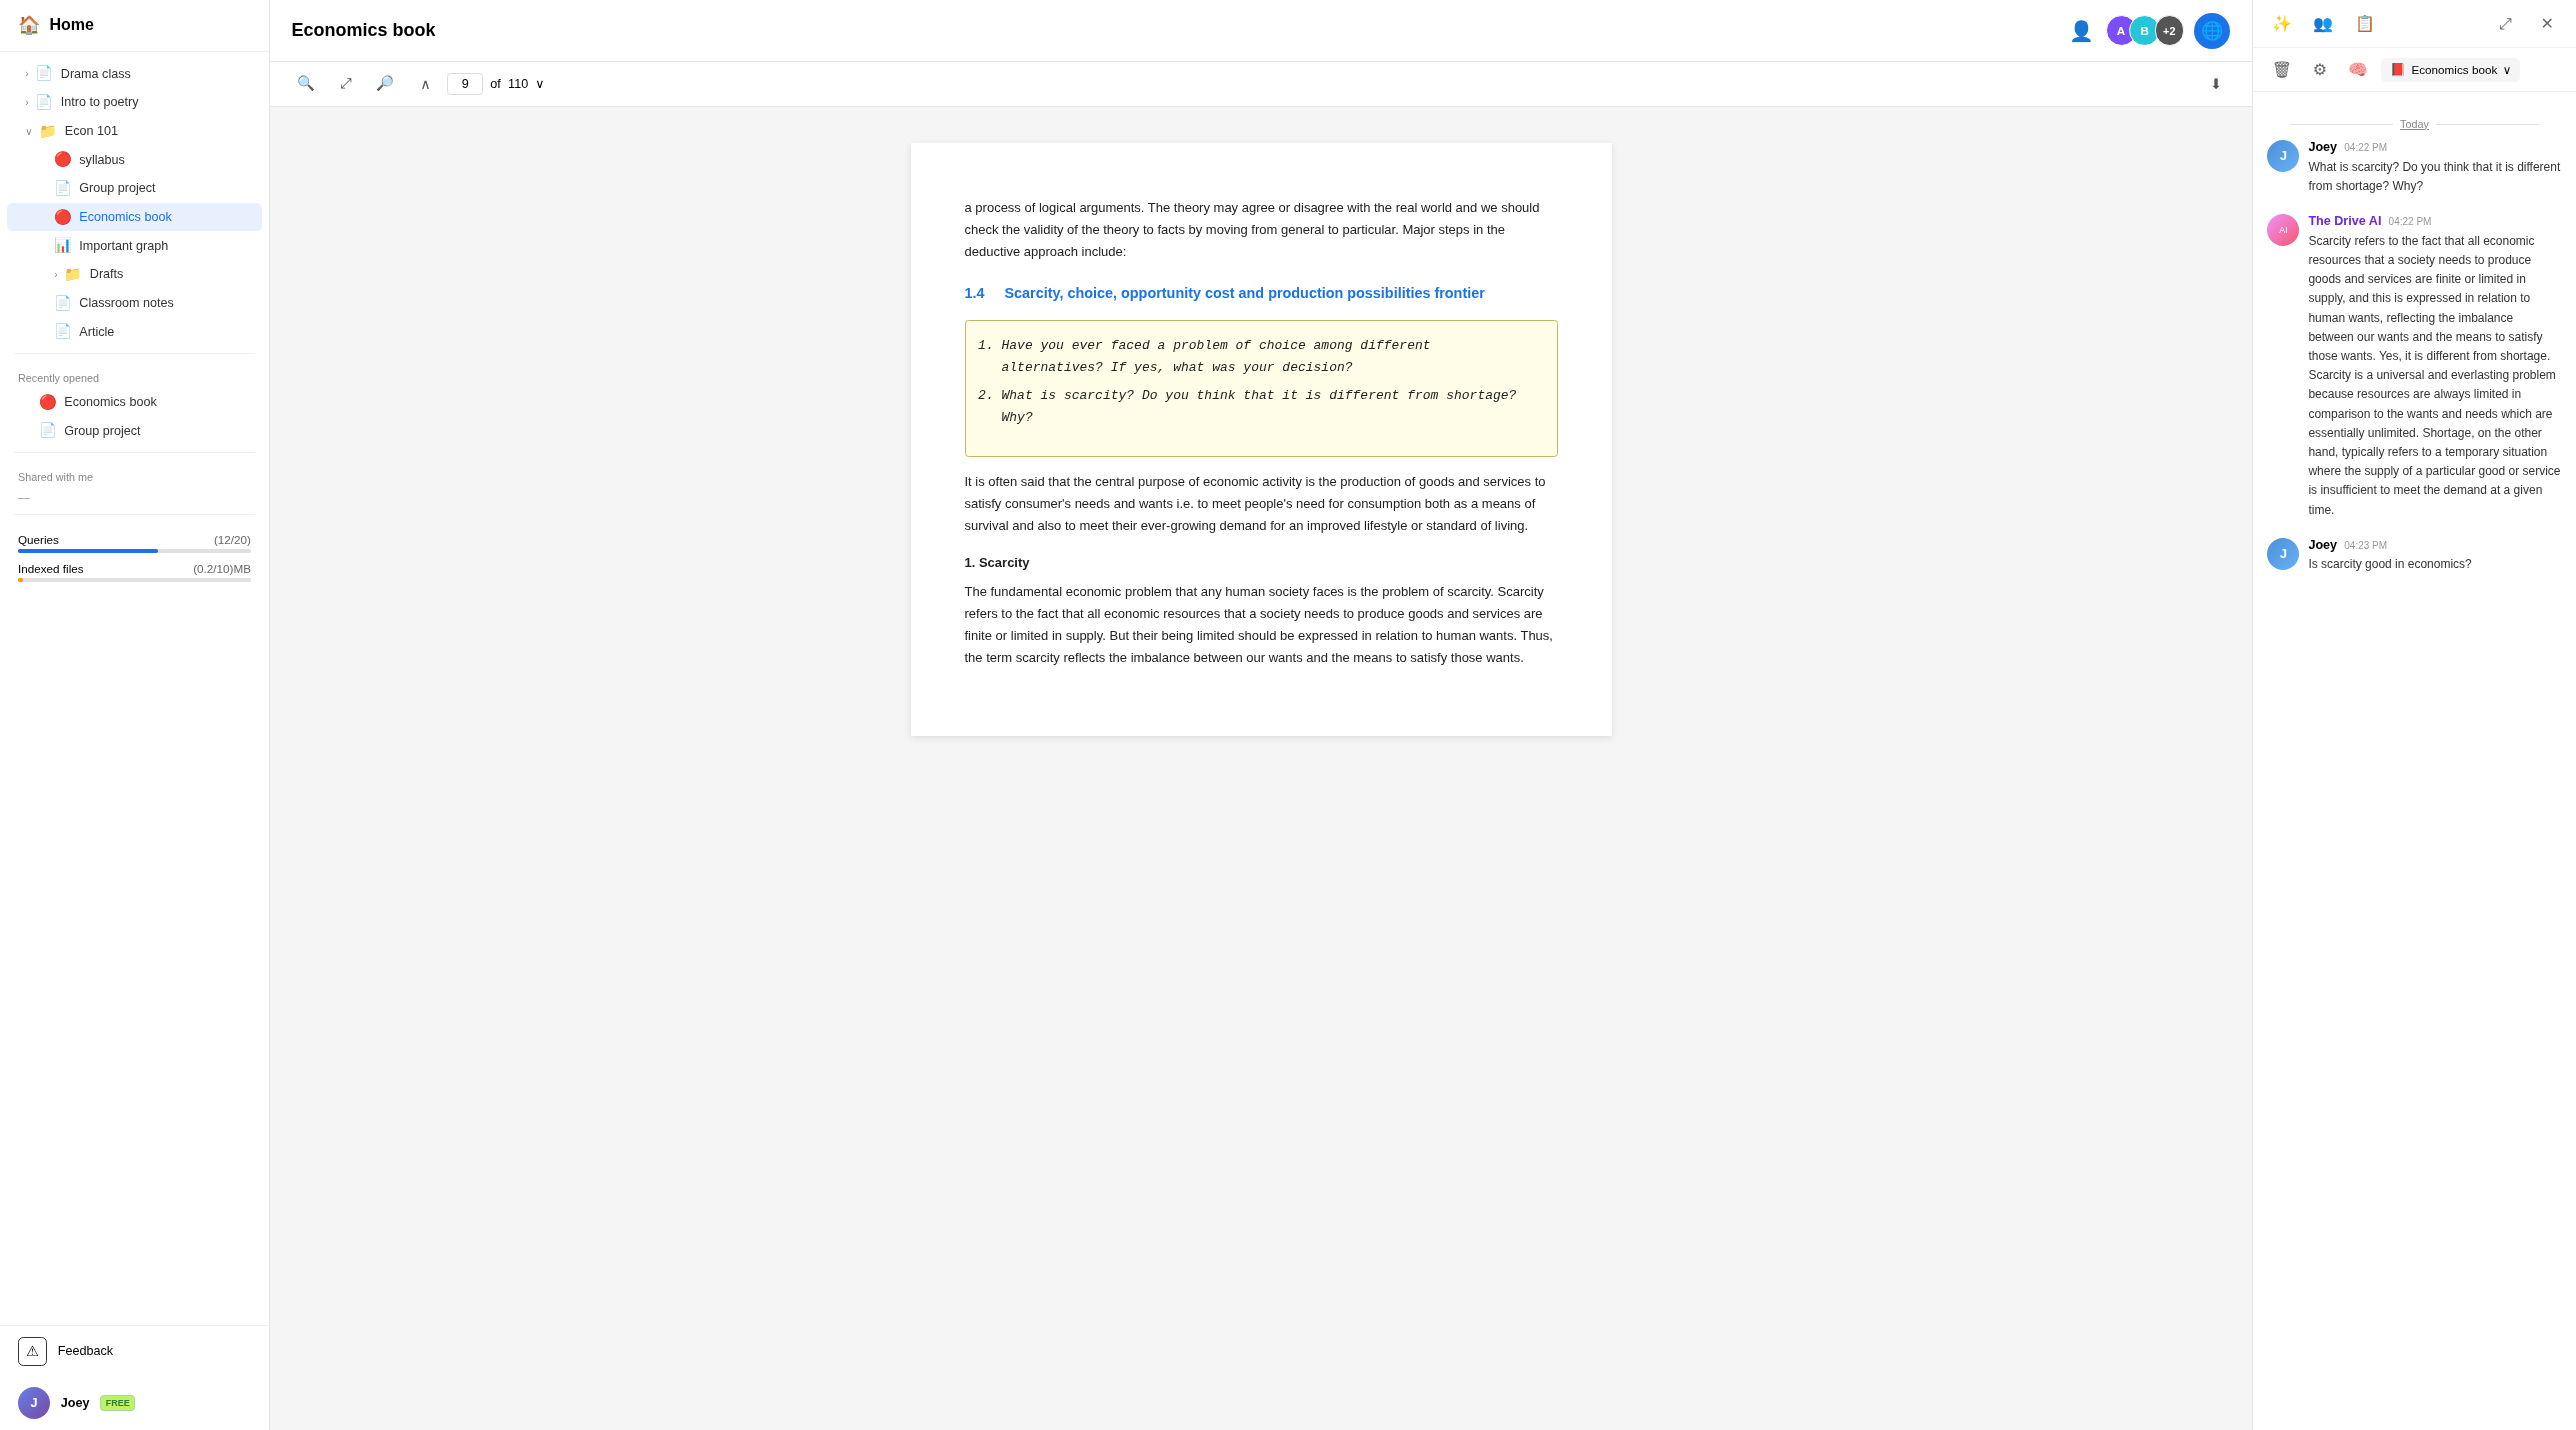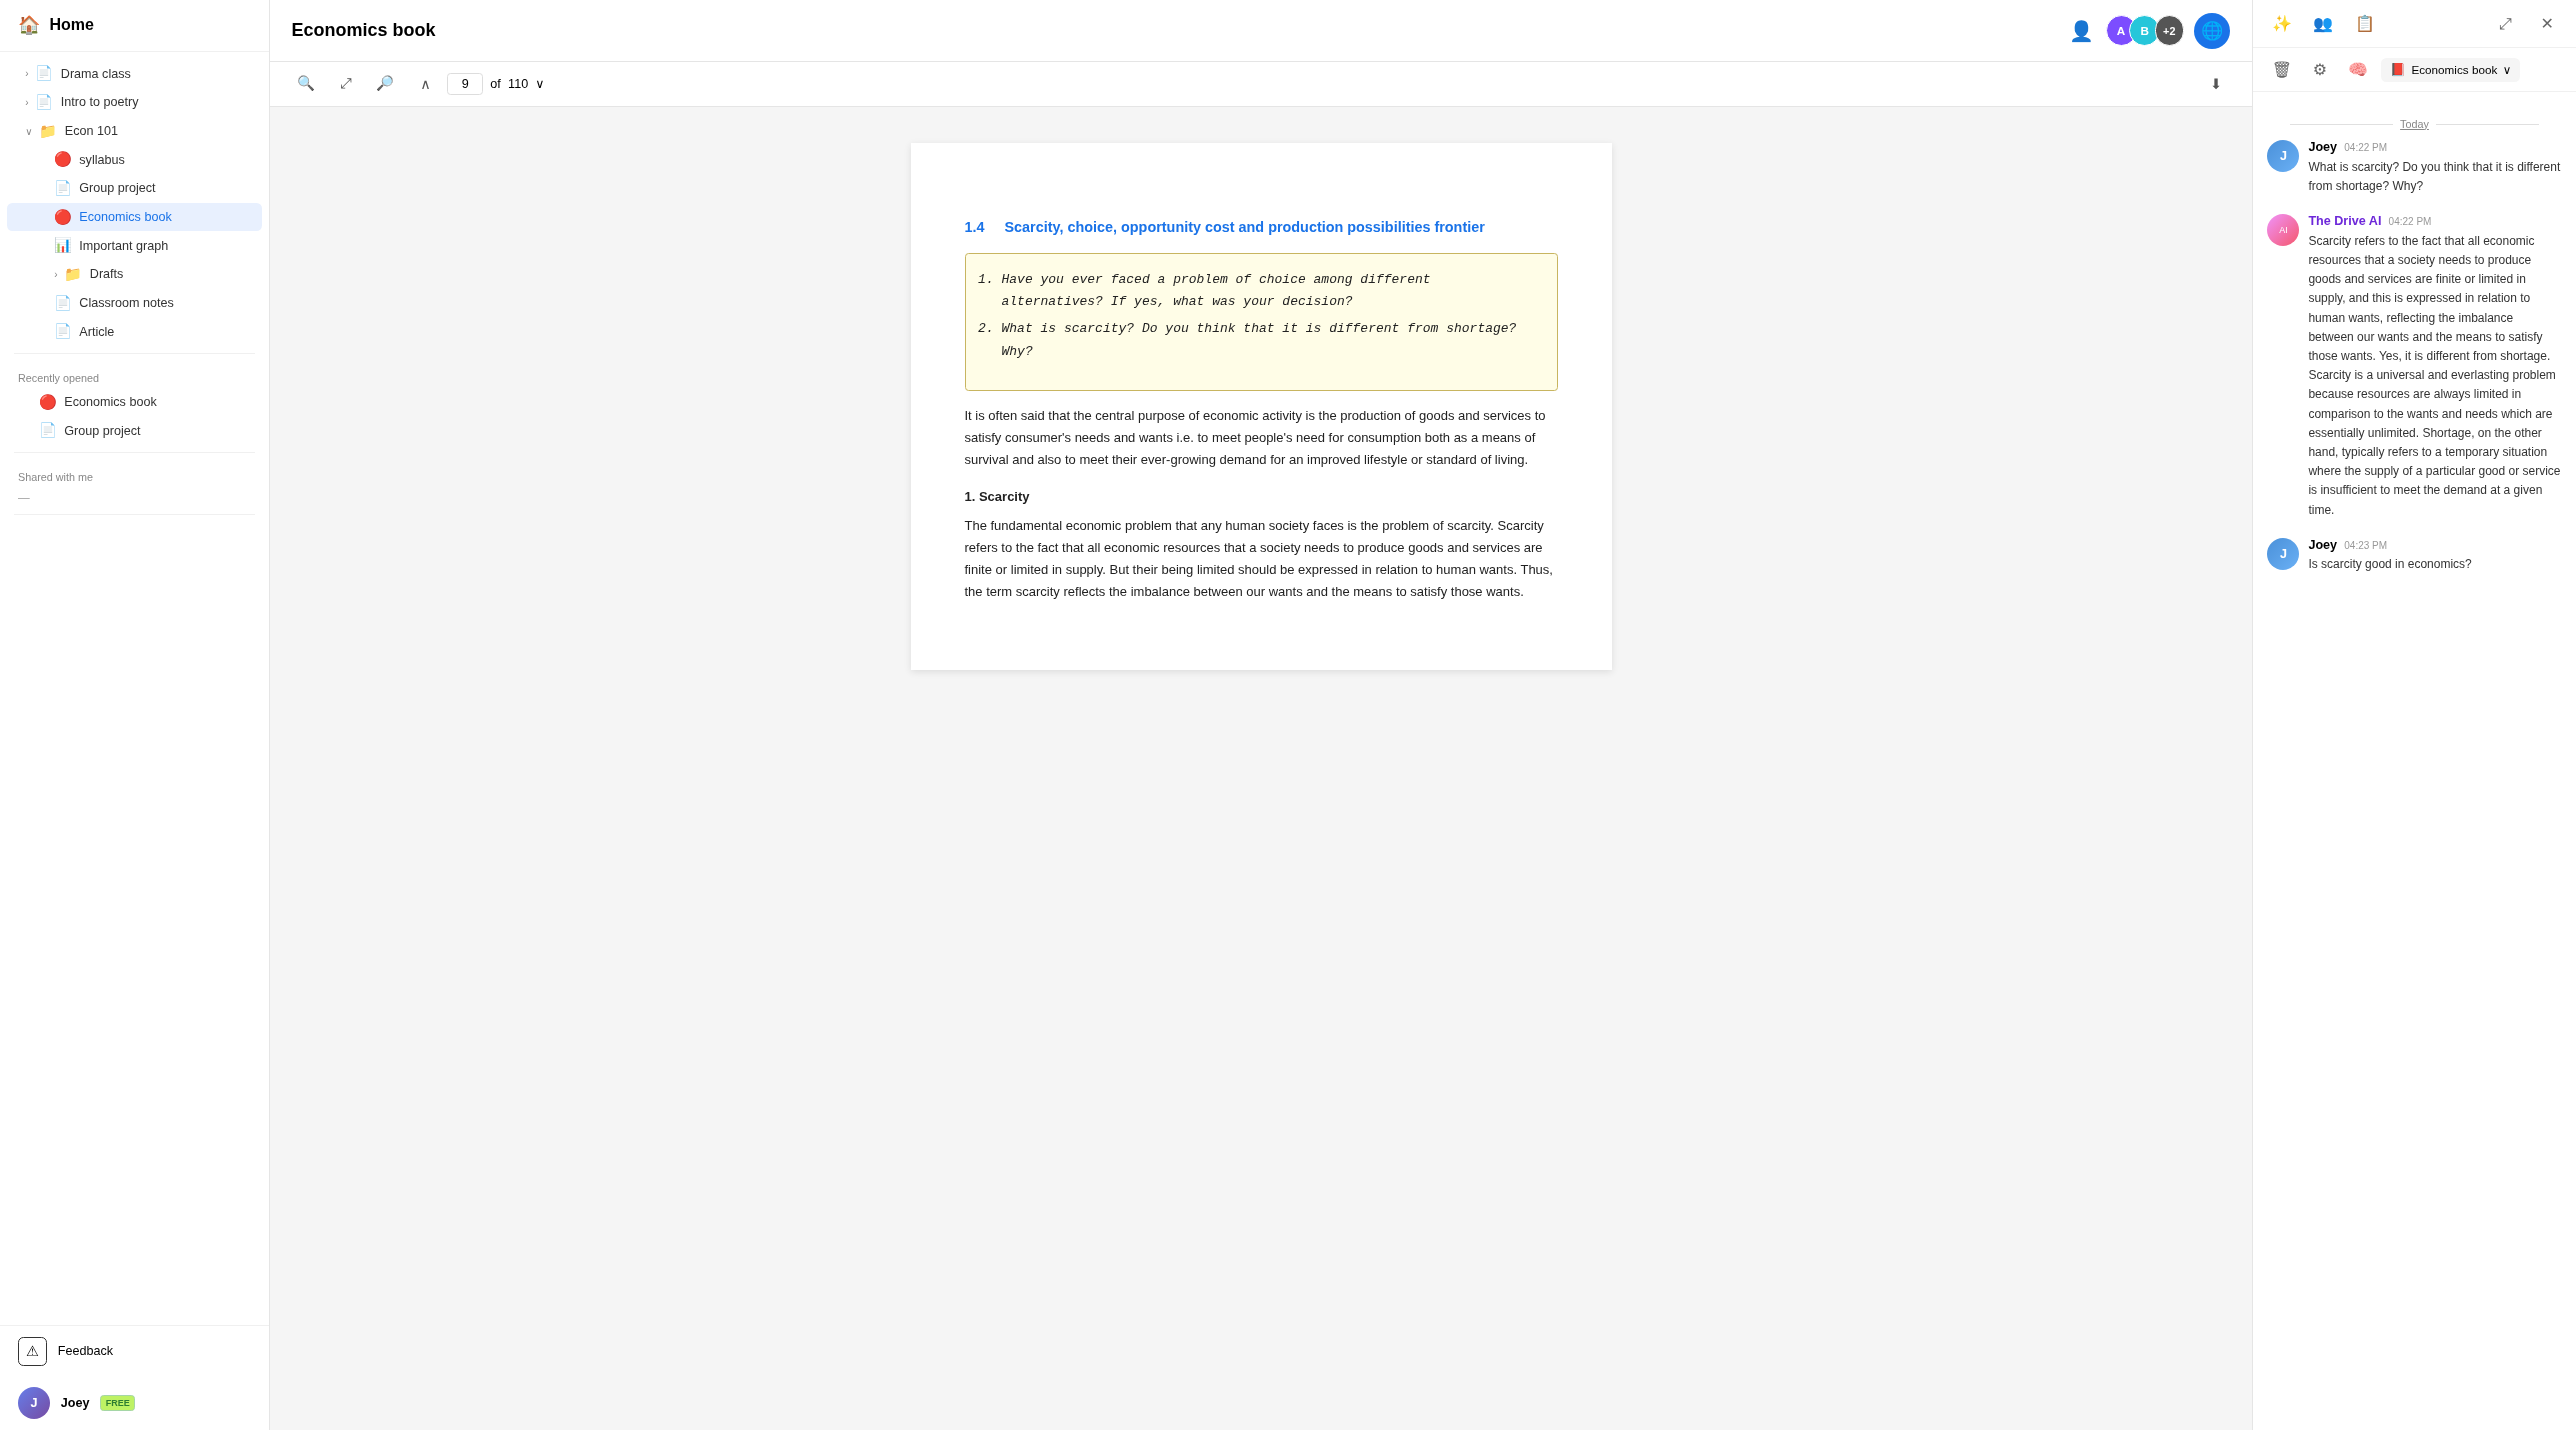--- a/index.html
+++ b/index.html
@@ -428,20 +428,37 @@
       <span class="nav-item-label">Group project</span>
     </div>
 
     <div class="divider"></div>
 
     <div class="section-label">Shared with me</div>
     <div style="padding: 3.6px 18px; color: #999; font-size: 11.7px;">—</div>
 
     <div class="divider"></div>
 
+    <div class="stats-section">
+      <div class="stats-row">
+        <span class="stats-label">Queries</span>
+        <span class="stats-count">(12/20)</span>
+      </div>
+      <div class="progress-bar">
+        <div class="progress-fill progress-blue"></div>
+      </div>
+
+      <div class="stats-row">
+        <span class="stats-label">Indexed files</span>
+        <span class="stats-count">(0.2/10)MB</span>
+      </div>
+      <div class="progress-bar">
+        <div class="progress-fill progress-orange" style="width:2%"></div>
+      </div>
+    </div>
   </div>
 
   <div class="sidebar-footer">
     <div class="footer-item">
       <div class="feedback-icon">⚠</div>
       <span>Feedback</span>
     </div>
     <div class="footer-item">
       <div class="avatar">
         <span>J</span>
@@ -481,20 +498,21 @@
       <span>110</span>
       <span style="cursor:pointer;">∨</span>
     </div>
     <div class="spacer"></div>
     <div class="download-btn">⬇</div>
   </div>
 
   <div id="content-area">
     <div id="pdf-viewer">
       <div class="pdf-page">
+        <p class="pdf-text">a process of logical arguments. The theory may agree or disagree with the real world and we should check the validity of the theory to facts by moving from general to particular. Major steps in the deductive approach include:</p>
 
         <div class="section-heading">
           <span>1.4</span>
           &nbsp;&nbsp;&nbsp;
           <span>Scarcity, choice, opportunity cost and production possibilities frontier</span>
         </div>
 
         <div class="callout-box">
           <ol class="pdf-list">
             <li><em>Have you ever faced a problem of choice among different alternatives? If yes, what was your decision?</em></li>

